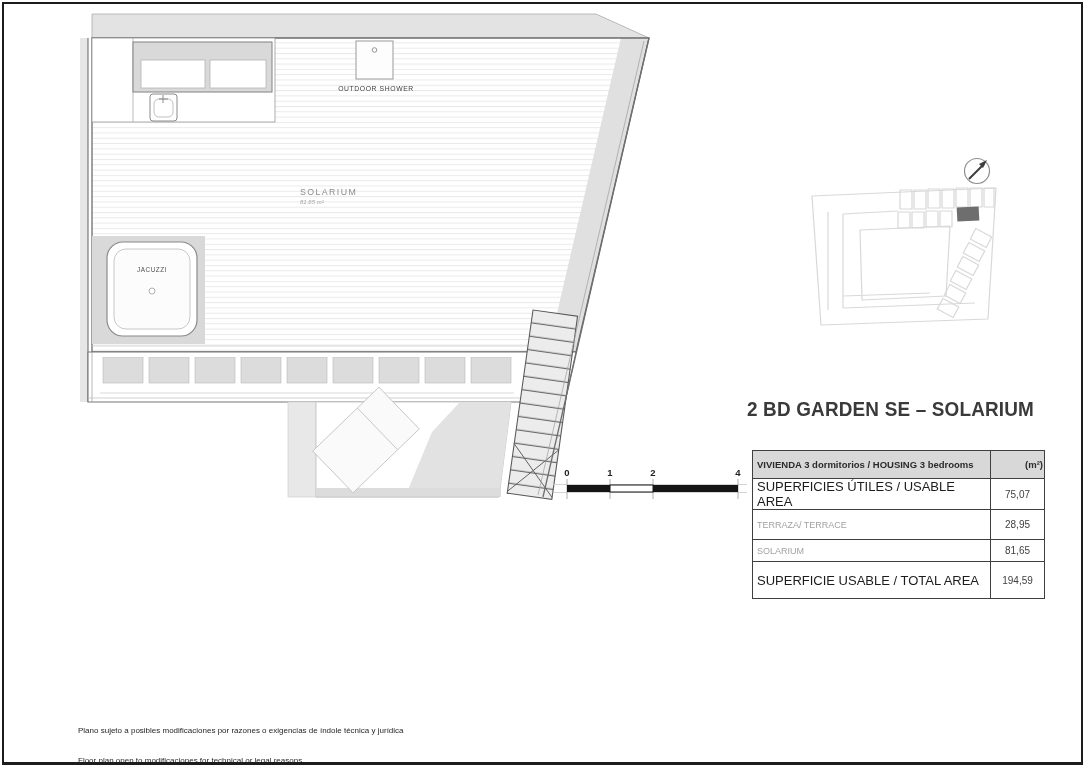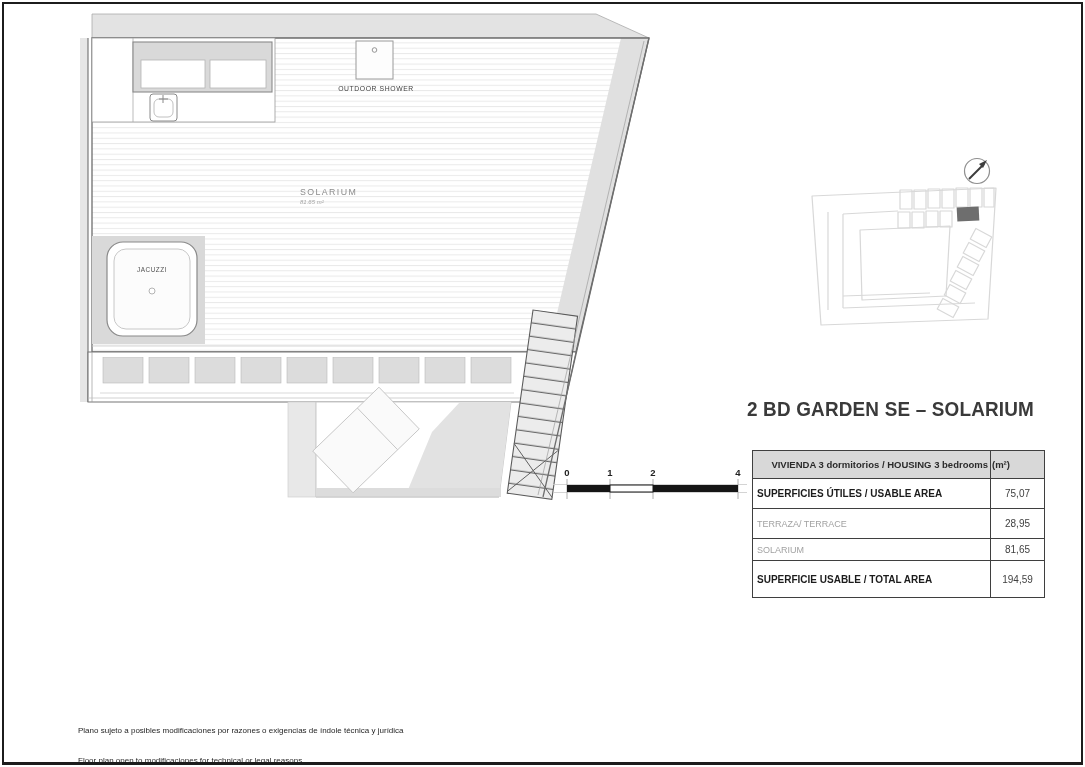--- a/index.html
+++ b/index.html
@@ -10,23 +10,23 @@
   svg{position:absolute;left:0;top:0;}
 
   #plan-title{left:747px;top:397px;width:320px;font-size:21px;font-weight:700;color:#3a3a3a;
               letter-spacing:.2px;transform:scaleX(.9);transform-origin:left top;white-space:nowrap;}
 
   #area-table{left:752px;top:450px;border-collapse:collapse;table-layout:fixed;
               border:1.5px solid #3f3f3f;}
   #area-table td{border:1px solid #3f3f3f;overflow:hidden;}
   #area-table .c-label{width:231px;padding:0 2px 0 4px;}
   #area-table .c-val{width:51px;text-align:center;font-size:10px;color:#3f3f3f;}
-  #area-table .hdr td{background:#d8d8d8;font-weight:700;font-size:9.5px;color:#2b2b2b;text-align:left;}
-  #area-table .hdr .c-label{text-align:right;}
-  #area-table .bold .c-label{font-weight:700;font-size:10px;color:#1c1c1c;}
+  #area-table .hdr td{background:#d8d8d8;font-weight:700;font-size:9.5px;color:#2b2b2b;text-align:right;}
+  #area-table .hdr .c-label{text-align:left;}
+  #area-table .bold .c-label{font-weight:400;font-size:13px;color:#1c1c1c;}
   #area-table .light .c-label{font-weight:400;font-size:9px;color:#a2a2a2;}
   #area-table .h28{height:28px;} #area-table .h30{height:30px;} #area-table .h21{height:30px;}
   #area-table .h32{height:32px;} #area-table .h22{height:22px;} #area-table .h37{height:37px;}
 
   #disclaimer{left:78px;top:706px;font-size:8px;line-height:10px;color:#1f1f1f;white-space:pre;}
 </style>
 </head>
 <body>
 
 <div id="page">

